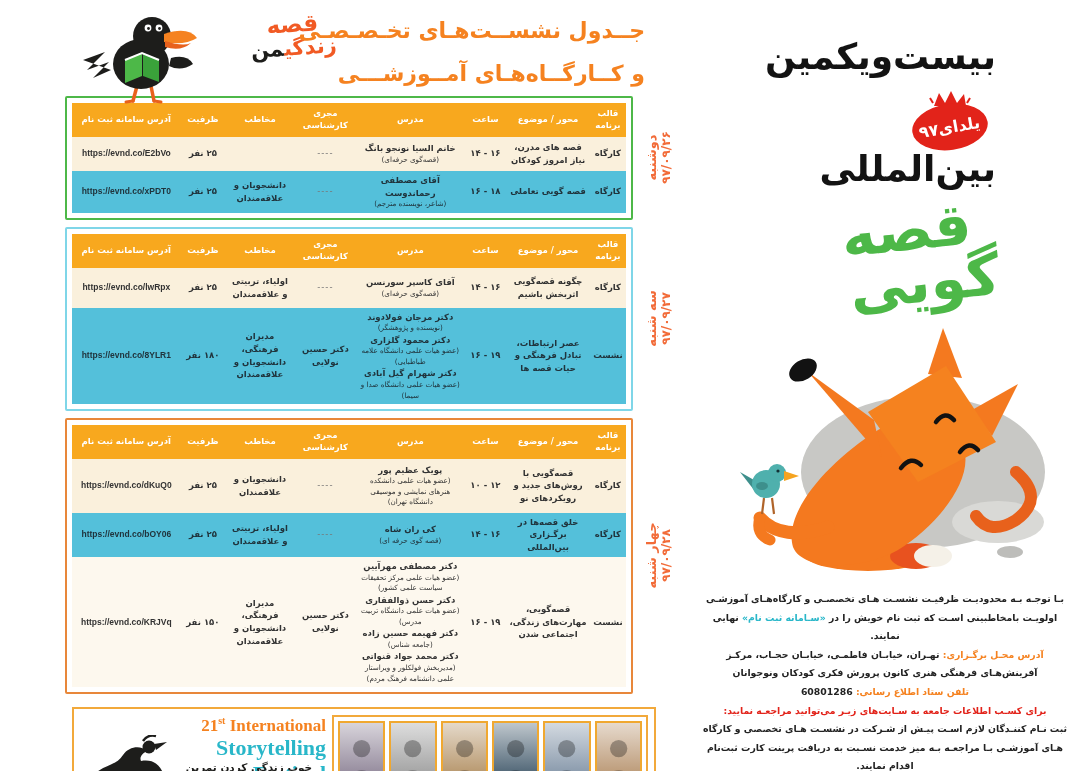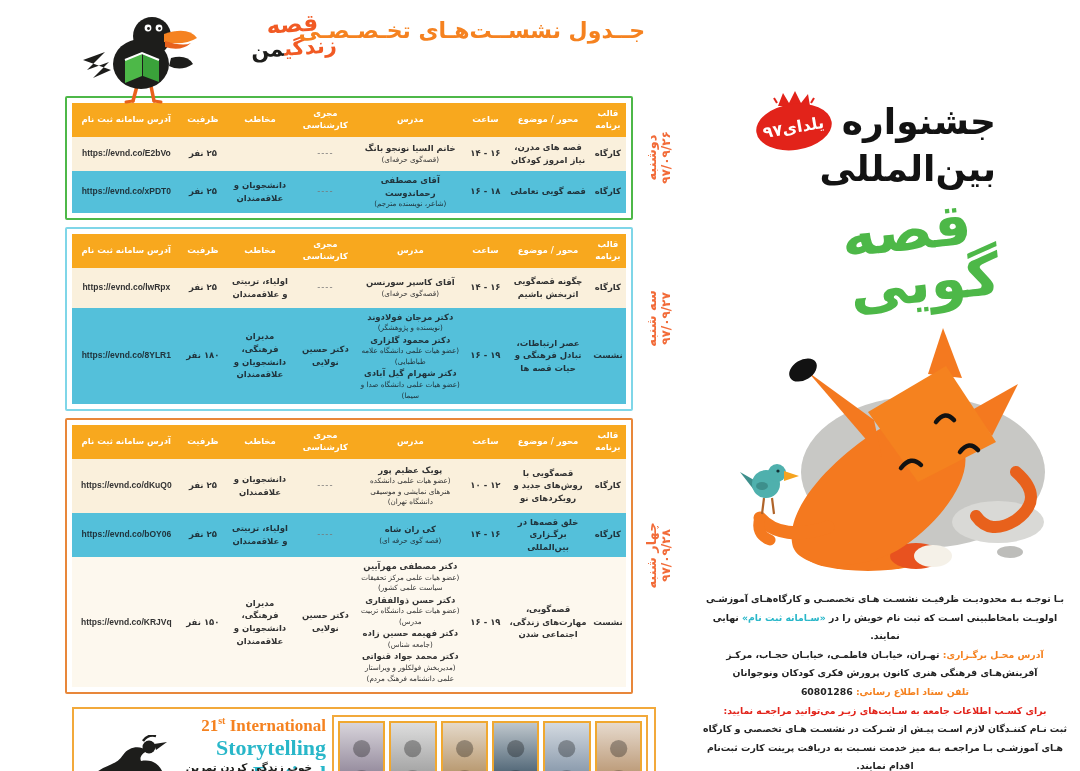--- a/index.html
+++ b/index.html
@@ -98,20 +98,21 @@
           <path d="M46 48 L63 41 L80 48" fill="none" stroke="#fff" stroke-width="2"></path>
           <path d="M92 46 q16 -4 22 6 q-12 8 -24 2 Z" fill="#1d1d1b"></path>
         </svg>
       </div>
       <div class="h-logo">
         <div class="l1">قصه</div>
         <div class="l2"><span class="orange">زندگی</span><span class="black">من</span></div>
       </div>
       <div class="h-text">
         <div class="h-line">جــدول نشســت‌هـای تخـصـصـی</div>
+        <div class="h-line">و کــارگــاه‌هـای آمــوزشـــی</div>
       </div>
     </div>
 
     <div>
         <div class="day-wrap">
           <div class="day-frame" style="border-color: rgb(77, 184, 72);">
             <table class="sched">
               <colgroup>
                 <col style="width: 6.5%;">
                 <col style="width: 15%;">
@@ -379,22 +380,22 @@
               <circle cx="25" cy="22" r="10" fill="rgba(0,0,0,.30)"></circle>
               <path d="M4 60 Q25 34 46 60 Z" fill="rgba(0,0,0,.30)"></path>
             </svg>
             <div class="ph-cap">مصطفی رحماندوست</div>
           </div>
         </div>
     </div>
   </div>
 
   <div class="right-col">
+    <div class="t-line t1">بیست‌ویکمین</div>
     <div class="t2-row">
-      <span class="t2">جشنواره</span>
       <svg width="92" height="62" viewBox="0 0 92 62">
         <path d="M30 16 L35 3 L41 13 L47 1 L53 13 L60 4 L62 16 Z" fill="#e2231a"></path>
         <line x1="26" y1="8" x2="29" y2="13" stroke="#e2231a" stroke-width="2"></line>
         <line x1="66" y1="8" x2="63" y2="13" stroke="#e2231a" stroke-width="2"></line>
         <ellipse cx="46" cy="37" rx="38" ry="23" fill="#e2231a" transform="rotate(-8 46 37)"></ellipse>
         <text x="46" y="43" text-anchor="middle" fill="#ffffff" font-size="16" font-weight="bold" transform="rotate(-10 46 41)">یلدای۹۷</text>
       </svg>
     </div>
     <div class="t-line t3">بین‌المللی</div>
     <div class="green-script">

